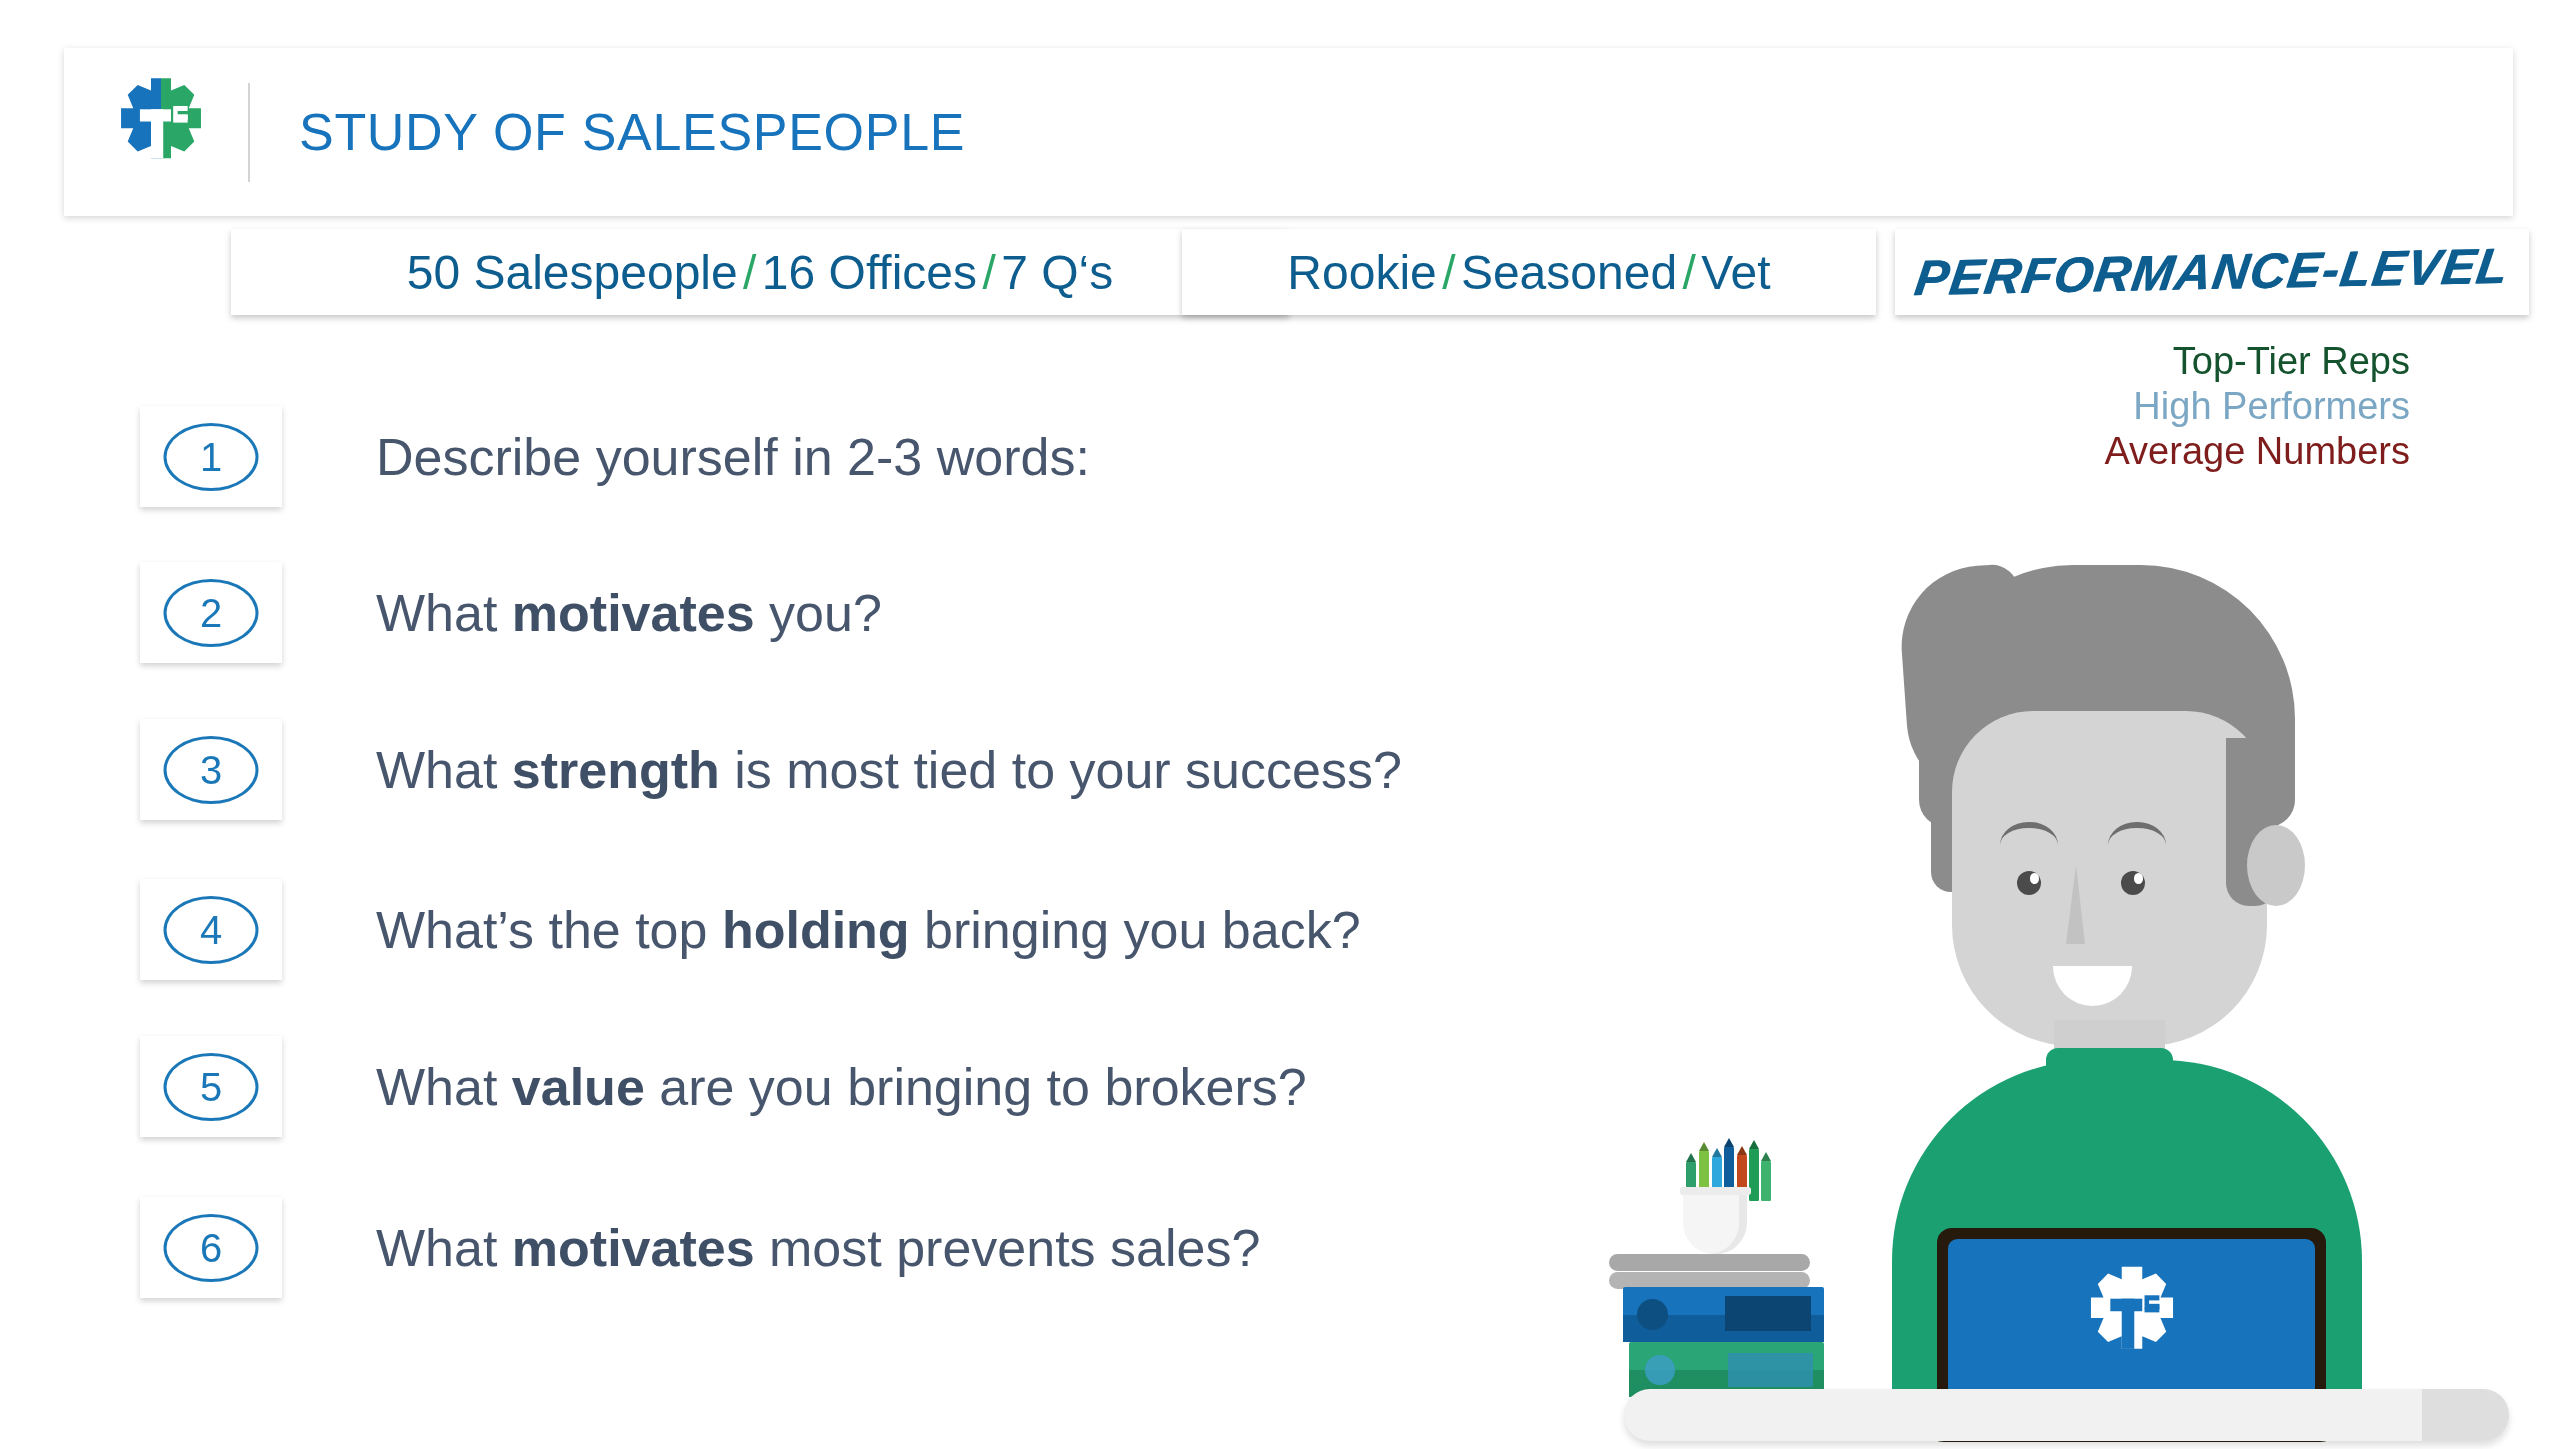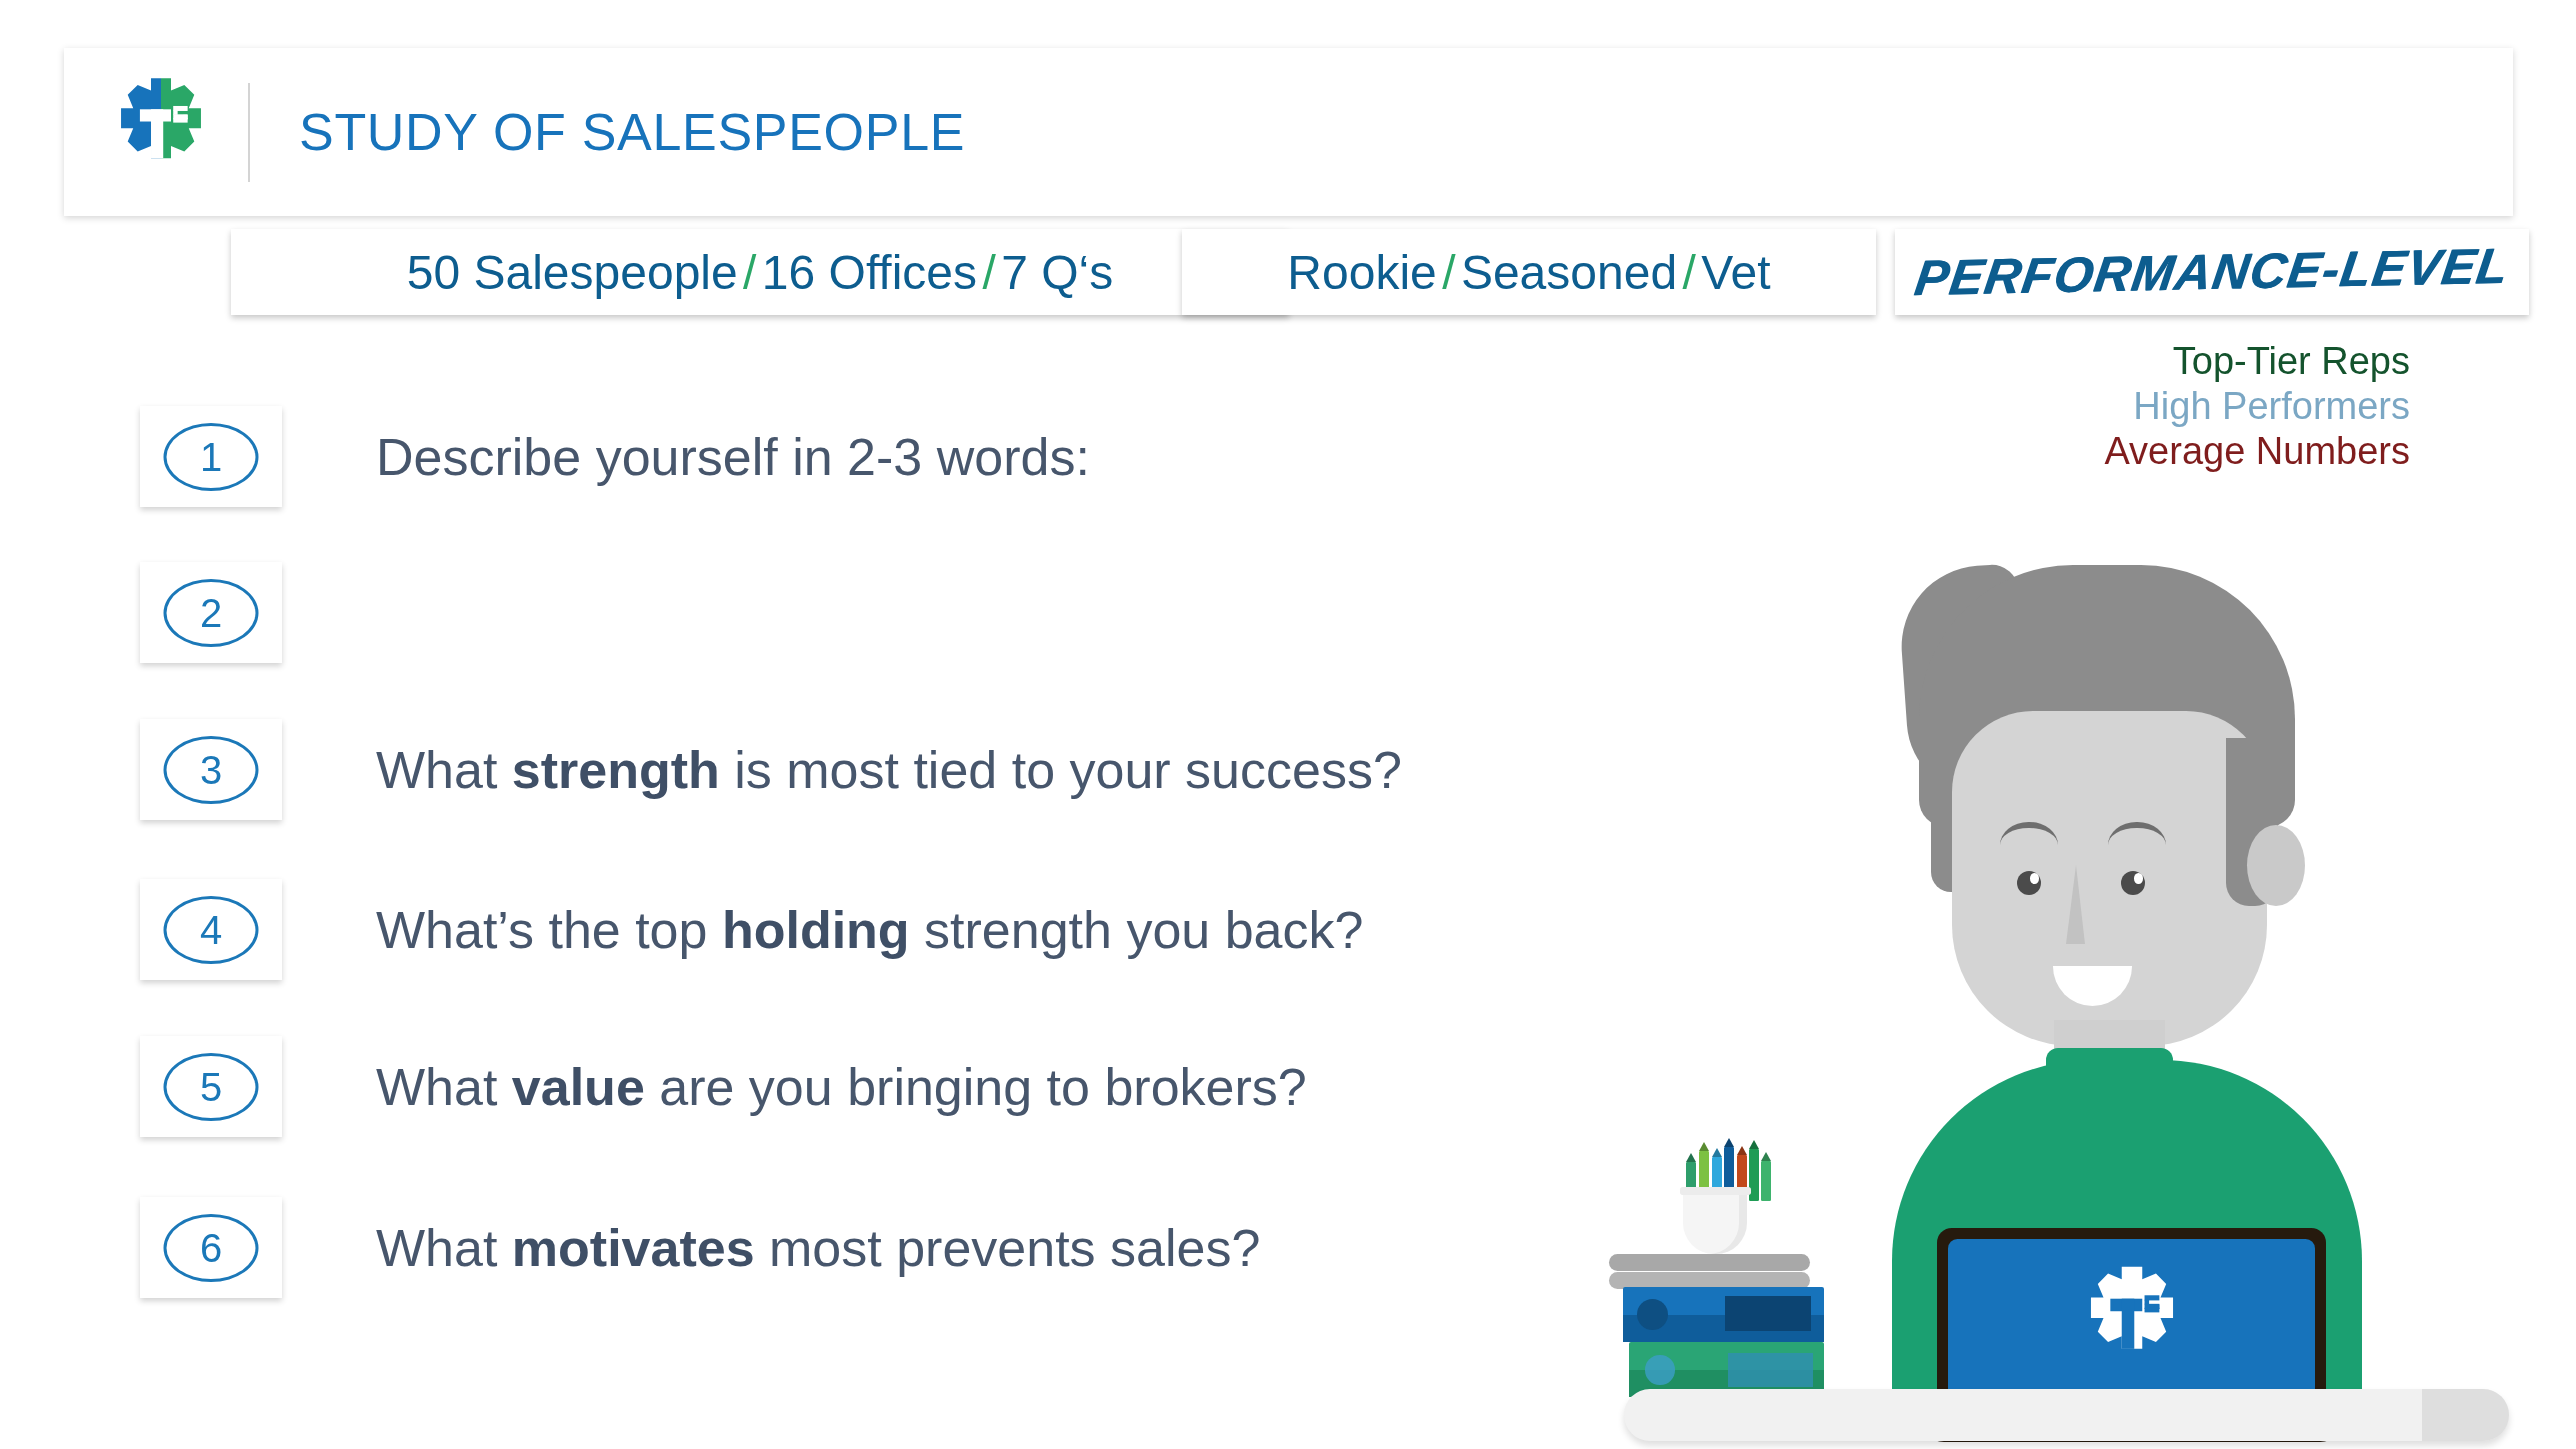--- a/index.html
+++ b/index.html
@@ -258,38 +258,39 @@
     </div>
     <div class="q-text"><span>Describe yourself in 2-3 words:</span><b></b><span></span></div>
   </div>
 
   <div class="q-row" style="top:562px">
     <div class="badge">
       <div class="ell">
         <span class="num">2</span>
       </div>
     </div>
+    <div class="q-text"><span>What </span><b>motivates</b><span> you?</span></div>
   </div>
 
   <div class="q-row" style="top:719px">
     <div class="badge">
       <div class="ell">
         <span class="num">3</span>
       </div>
     </div>
     <div class="q-text"><span>What </span><b>strength</b><span> is most tied to your success?</span></div>
   </div>
 
   <div class="q-row" style="top:879px">
     <div class="badge">
       <div class="ell">
         <span class="num">4</span>
       </div>
     </div>
-    <div class="q-text"><span>What’s the top </span><b>holding</b><span> strength you back?</span></div>
+    <div class="q-text"><span>What’s the top </span><b>holding</b><span> bringing you back?</span></div>
   </div>
 
   <div class="q-row" style="top:1036px">
     <div class="badge">
       <div class="ell">
         <span class="num">5</span>
       </div>
     </div>
     <div class="q-text"><span>What </span><b>value</b><span> are you bringing to brokers?</span></div>
   </div>

